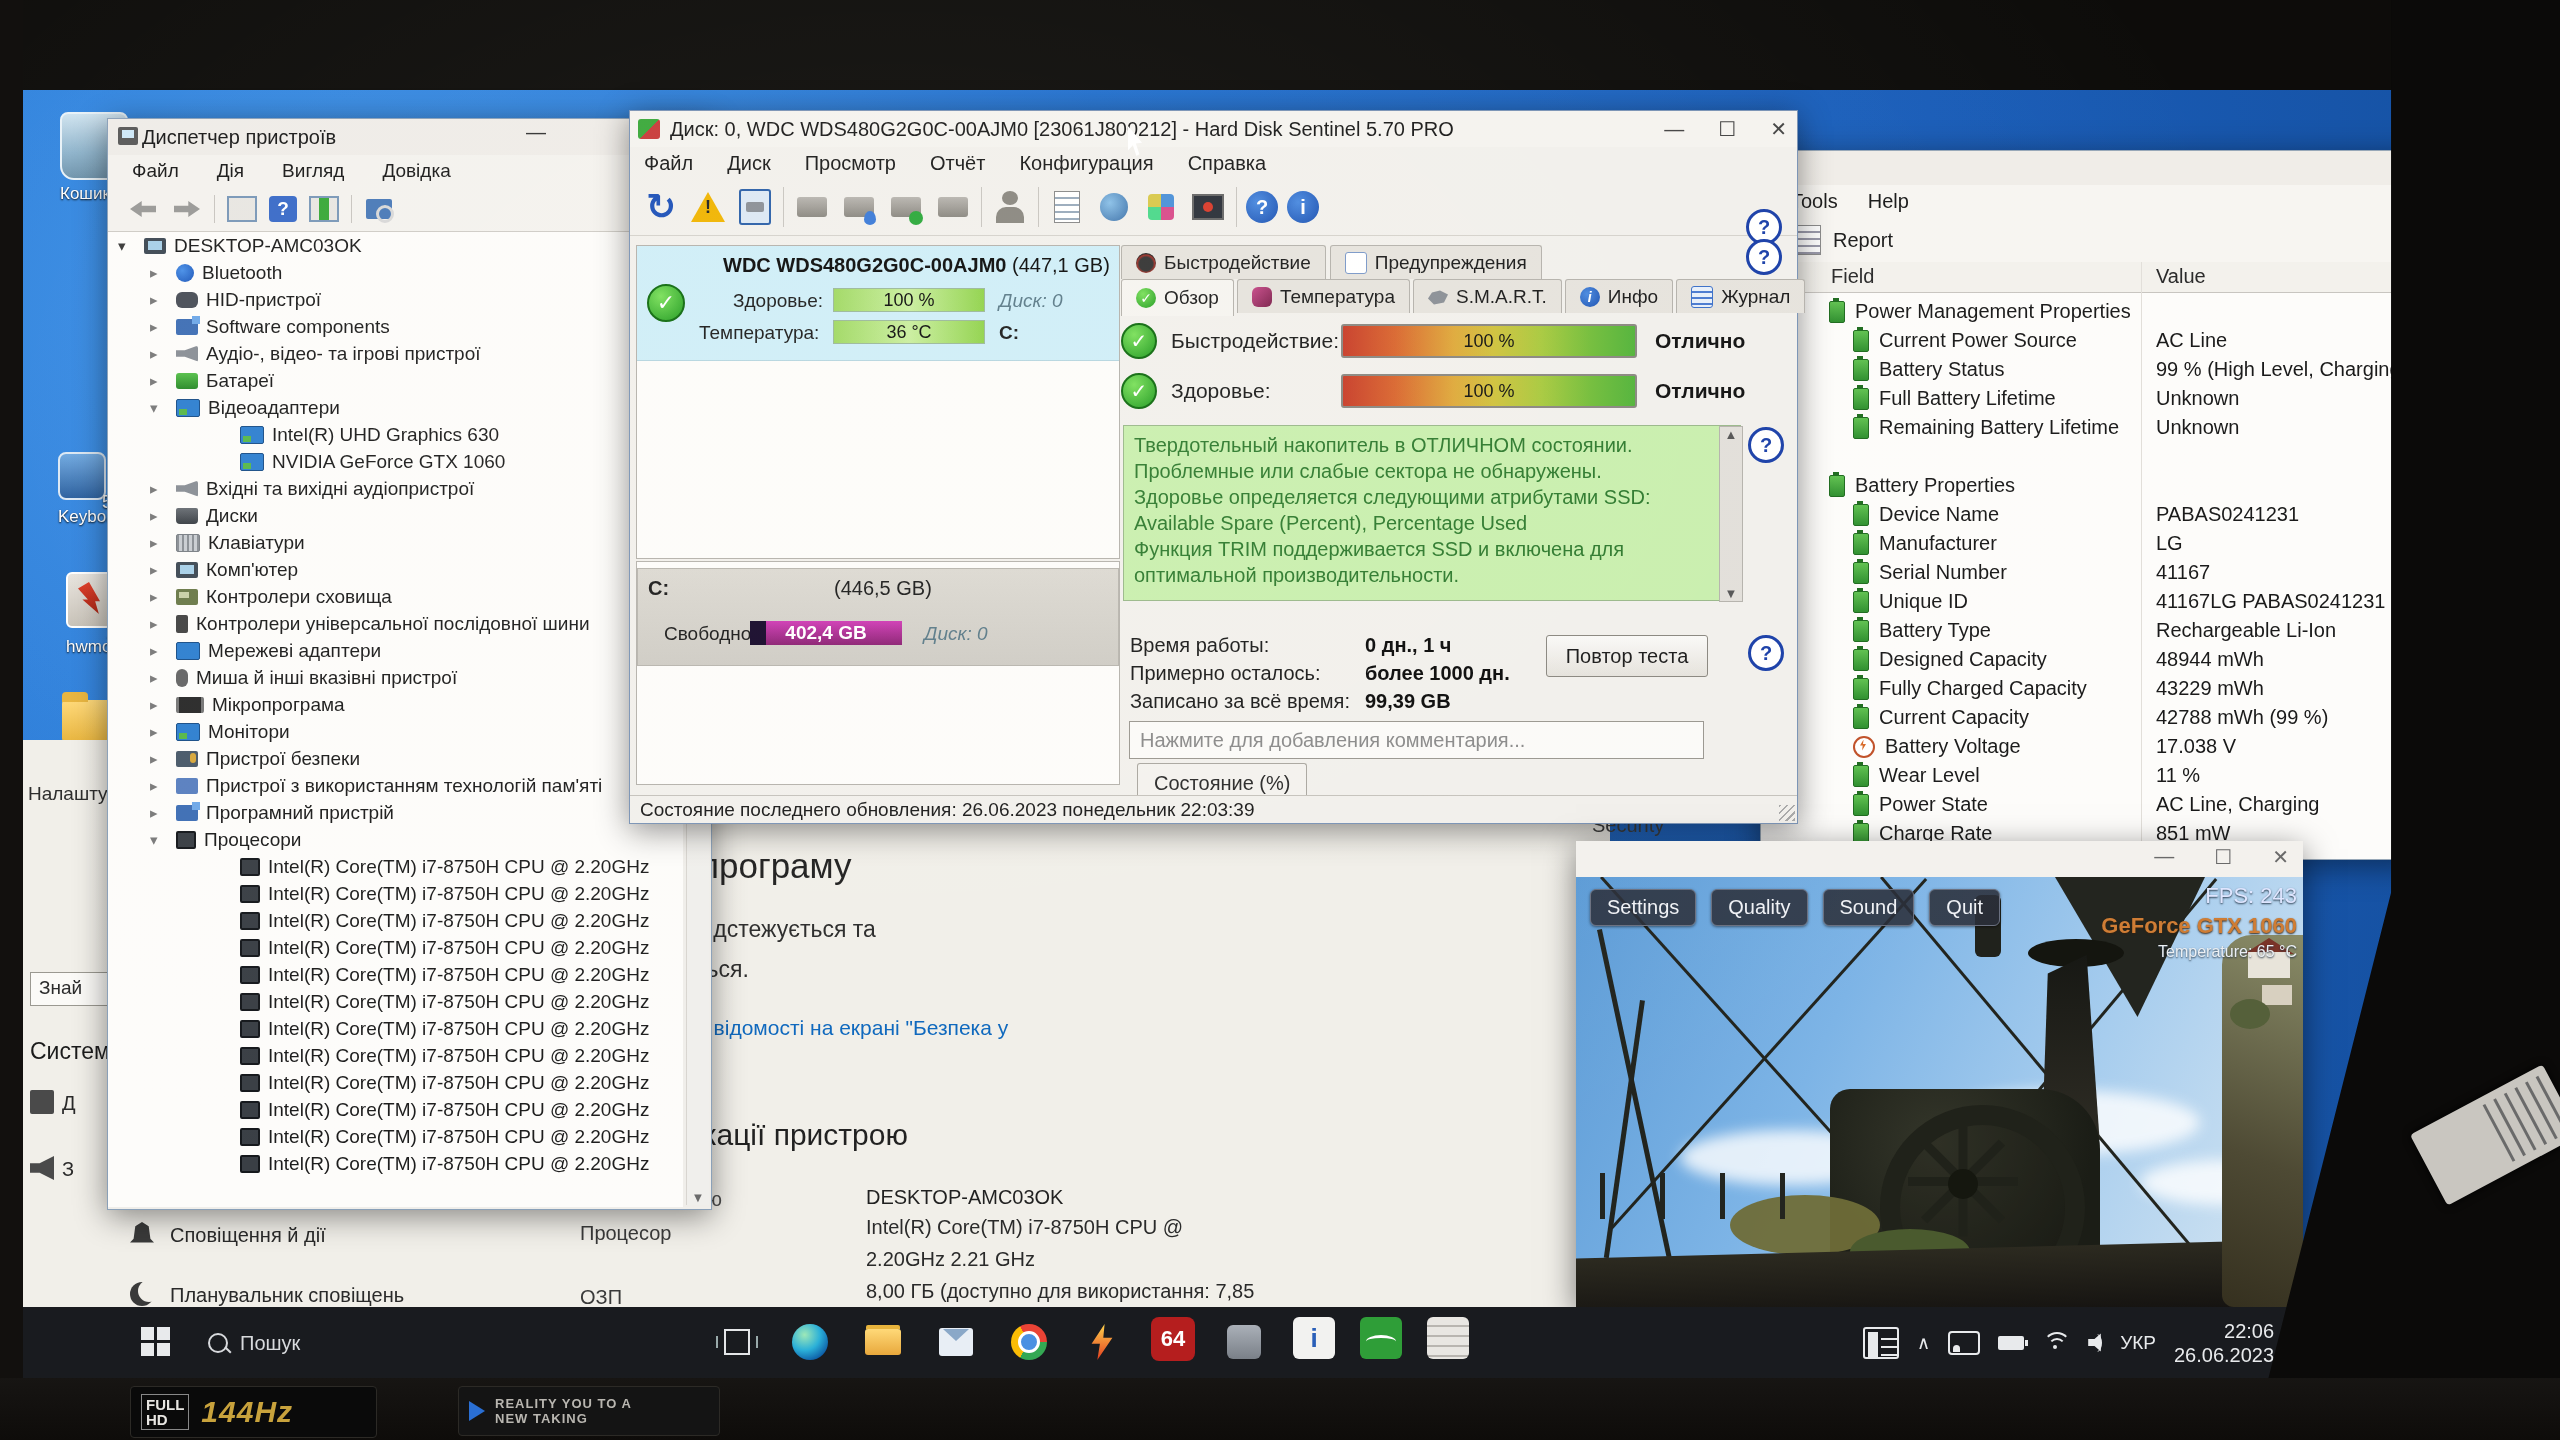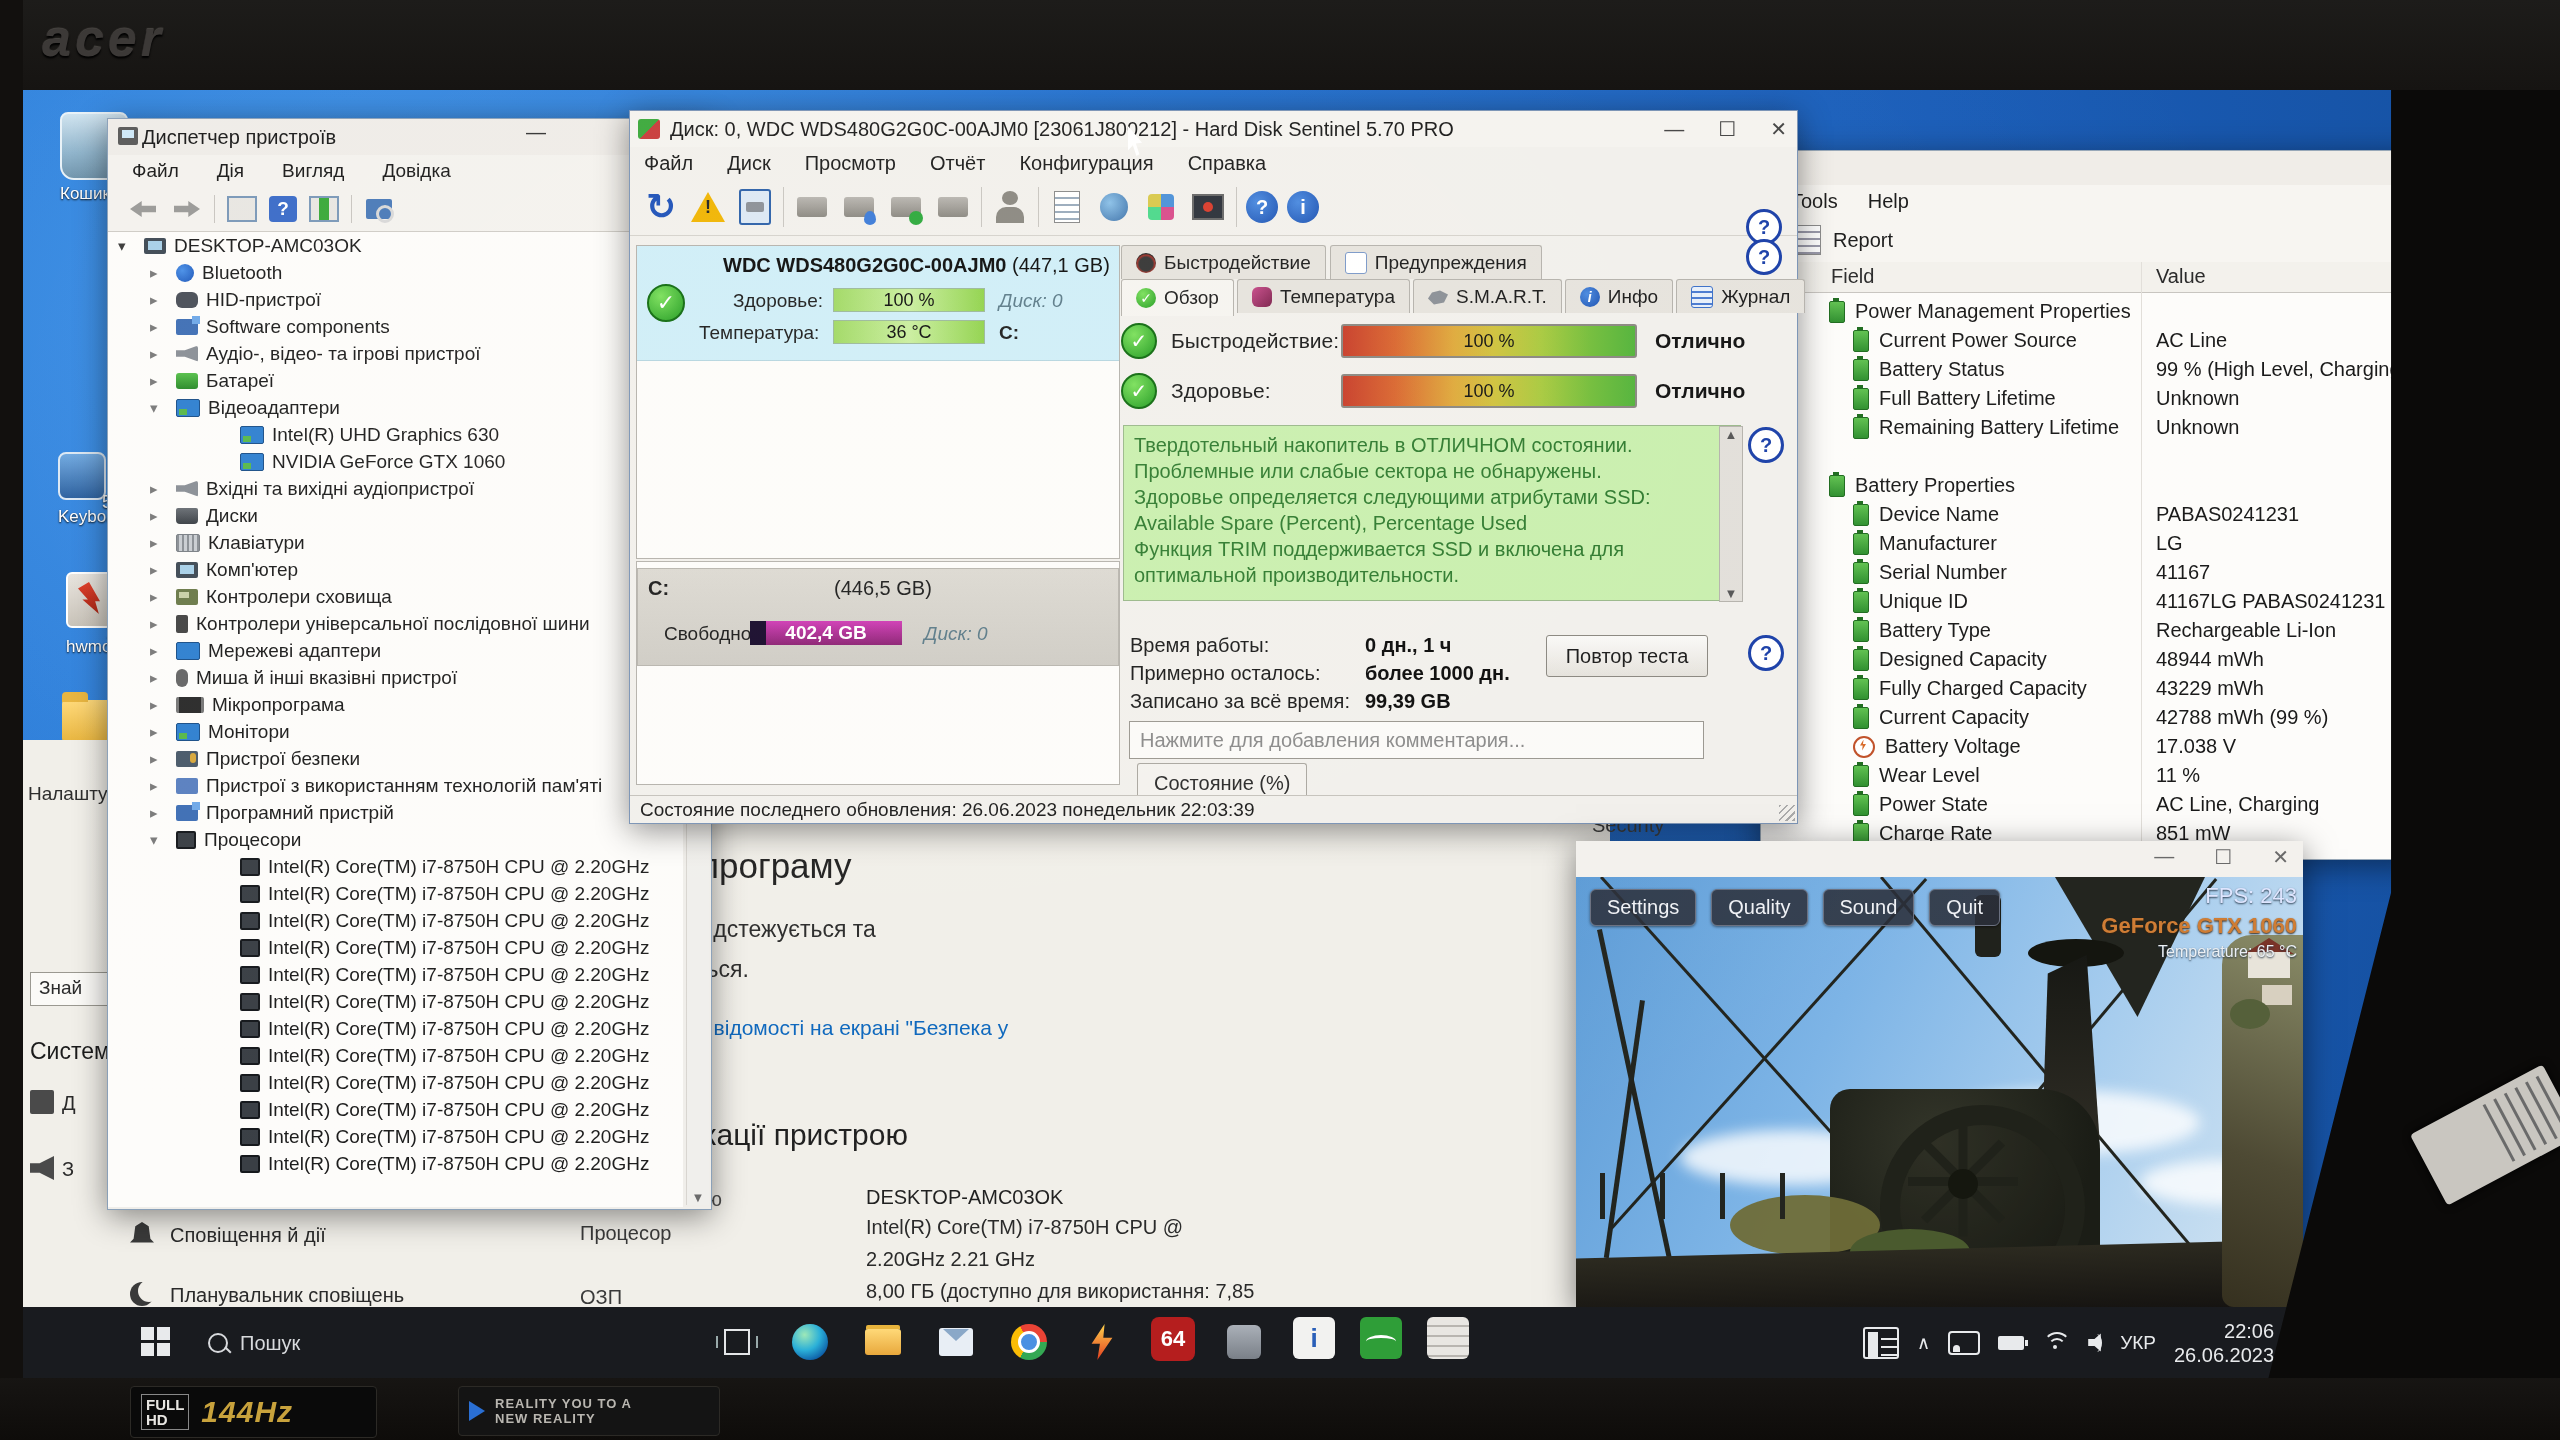--- a/index.html
+++ b/index.html
@@ -963,32 +963,29 @@
       <span class="tr-notif">
         <span class="tr-badge">1</span>
       </span>
     </div>
   </div>
 
   <i class="cursor"></i>
 
   <div class="glare"></div>
   <div class="wedge"></div>
-  <div class="bezel-top">
-    <span class="acer-logo">acer</span>
-  </div>
   <div class="bezel-left"></div>
   <div class="bezel-bottom"></div>
   <div class="sticker-hd">
     <span class="fh"><span>FULL</span><br><span>HD</span></span>
     <span class="hz">144Hz</span>
   </div>
   <div class="sticker-re">
     <i class="tri"></i>
-    <span class="tx"><span>REALITY YOU TO A</span><br><span>NEW REALITY</span></span>
+    <span class="tx"><span>REALITY YOU TO A</span><br><span>NEW TAKING</span></span>
   </div>
   <div class="kb-sticker">
       <i></i>
       <i></i>
       <i></i>
       <i></i>
       <i></i>
       <i></i>
     </div>
 </div>

